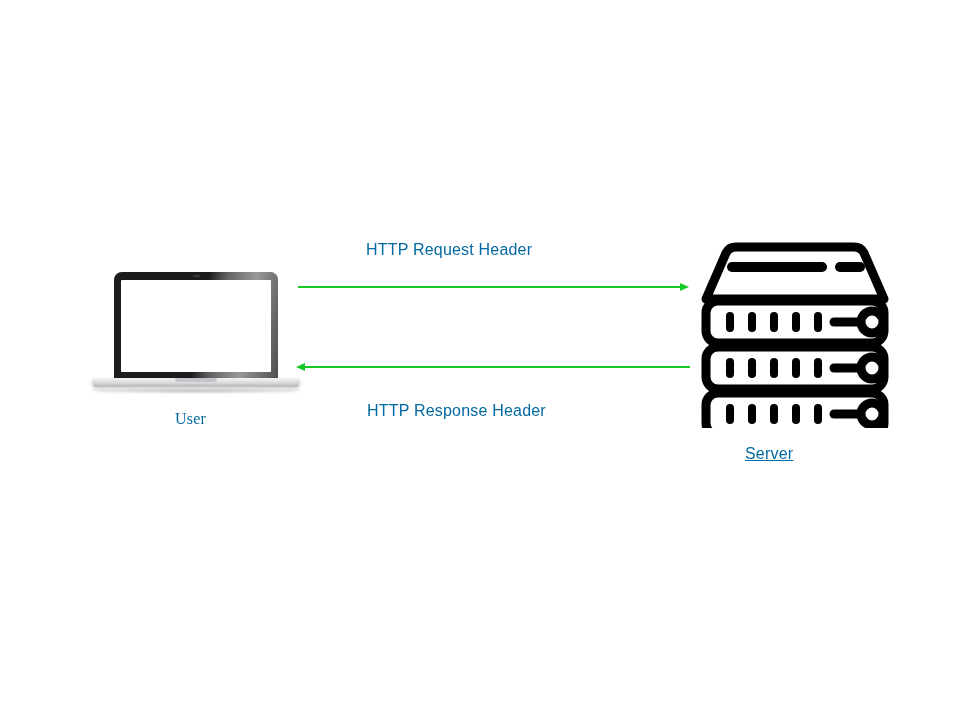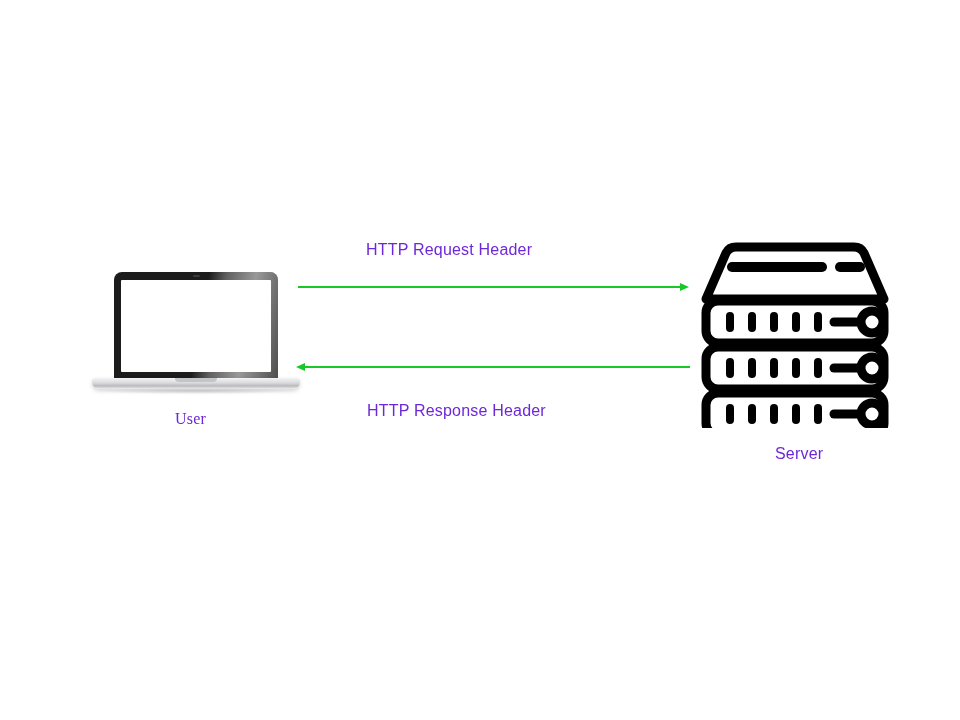--- a/index.html
+++ b/index.html
@@ -135,31 +135,31 @@
   }
   #arrow-response-head {
     left: 296px;
     top: 363px;
     border-right: 9px solid #16c926;
   }
 
   
   .label {
     position: absolute;
-    color: #6d28d9;
+    color: #0369a1;
     font-family: "Liberation Sans", sans-serif;
     font-size: 16px;
     font-weight: 400;
     white-space: nowrap;
     letter-spacing: 0.2px;
   }
   #label-request  { left: 366px; top: 241px; }
   #label-response { left: 367px; top: 402px; }
   #label-user     { left: 175px; top: 410px; font-family: Liberation Serif, serif; }
-  #label-server   { left: 775px; top: 445px; }
+  #label-server   { left: 745px; top: 445px; text-decoration: underline; }
 </style>
 </head>
 <body>
 
 <div id="canvas">
 
   <div id="laptop">
     <div id="laptop-lid">
       <div id="laptop-camera"></div>
       <div id="laptop-screen"></div>

